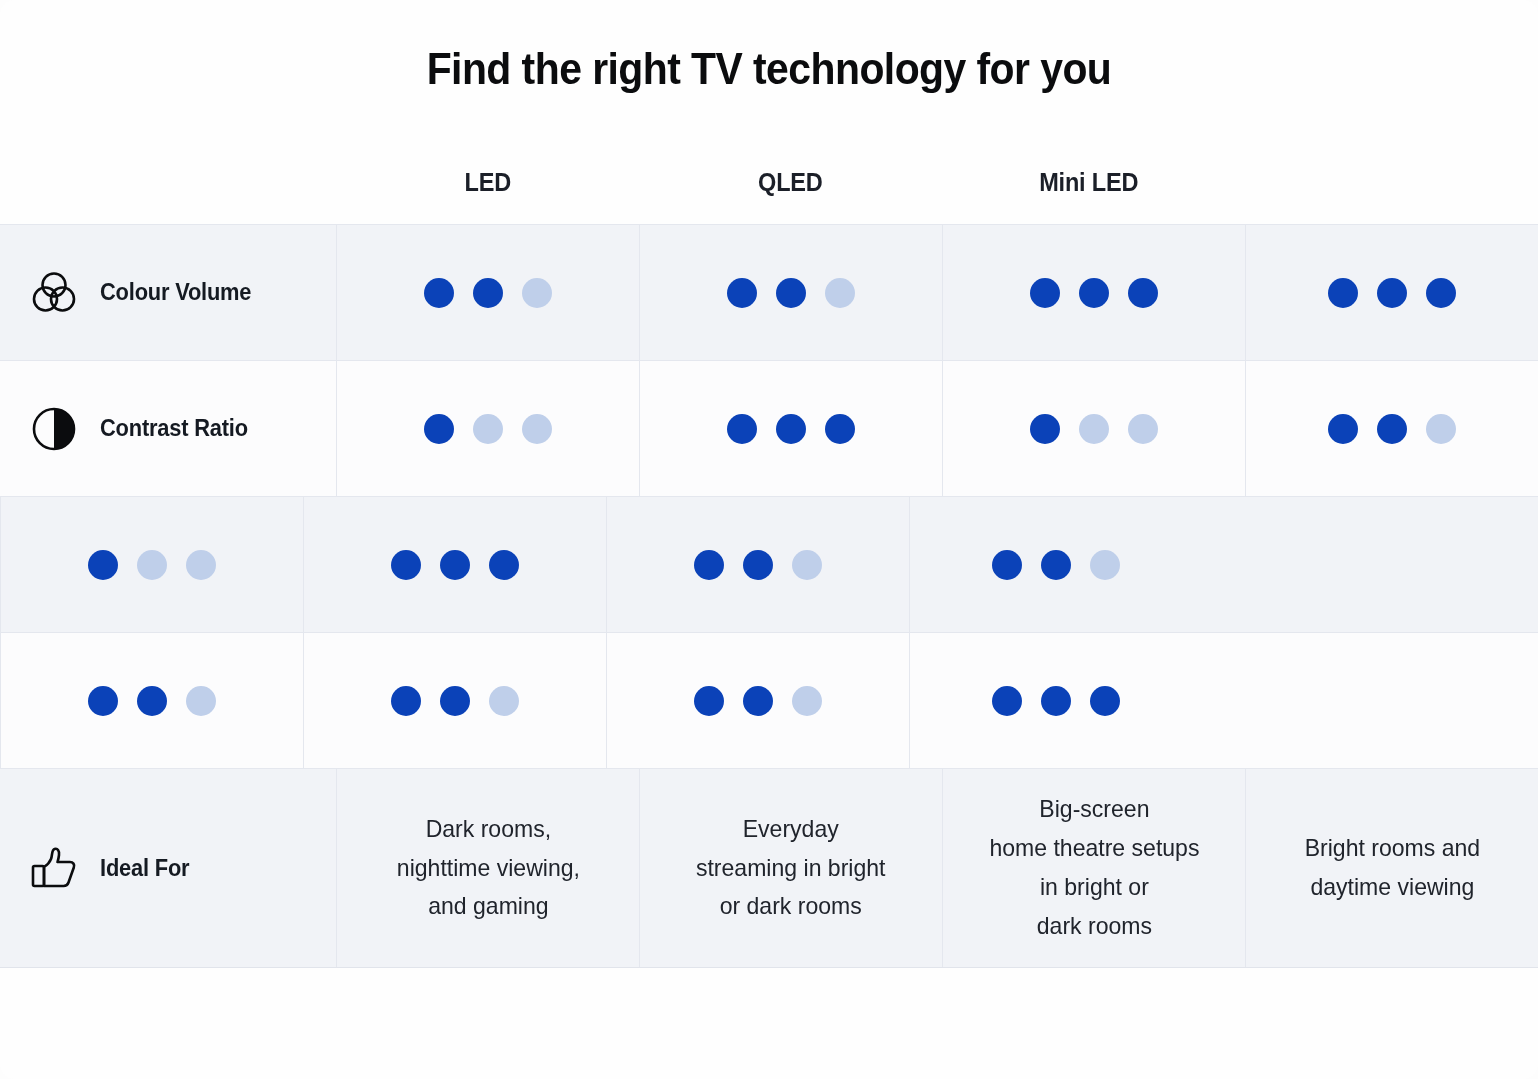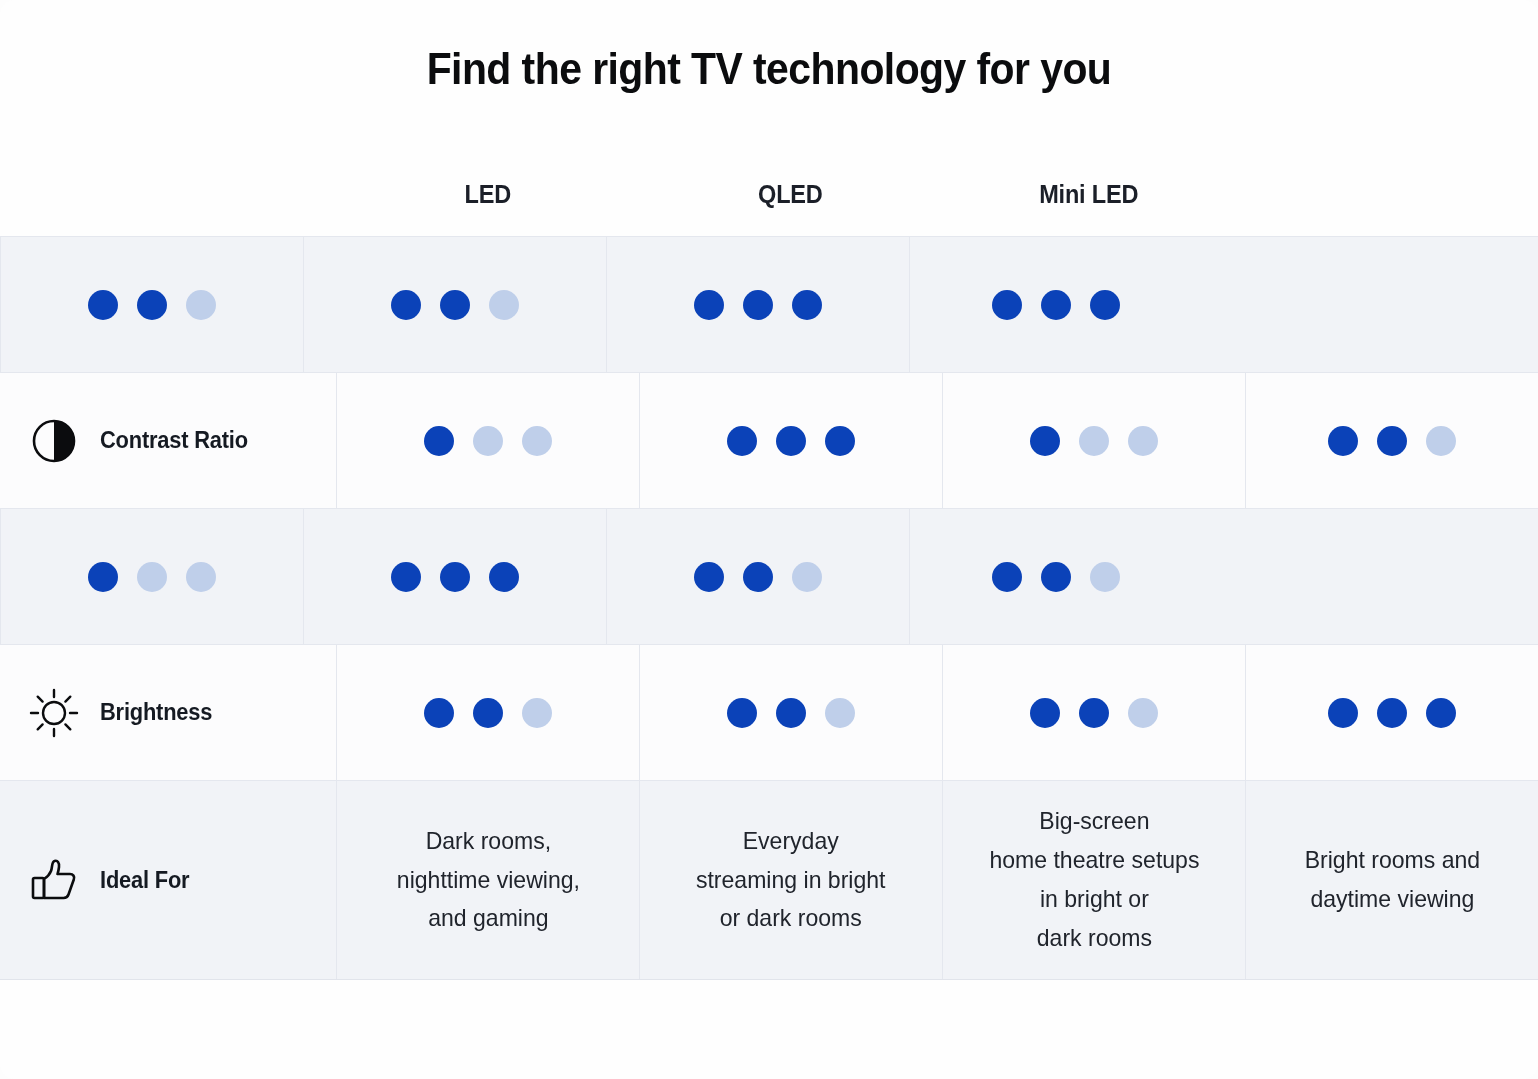--- a/index.html
+++ b/index.html
@@ -34,21 +34,21 @@
     letter-spacing: -0.6px;
     color: #0B0C0E;
     font-family: "Liberation Sans", sans-serif;
     transform: scaleX(0.93);
     transform-origin: center top;
   }
 
   
   .table {
     position: absolute;
-    top: 152px;
+    top: 140px;
     left: 0;
     width: 1400px;
   }
 
   .row {
     display: flex;
     width: 1538px;
     box-sizing: border-box;
   }
 
@@ -163,20 +163,30 @@
       </div>
       <div class="cell-col head">
         <span class="head-cell">QLED</span>
       </div>
       <div class="cell-col head last">
         <span class="head-cell">Mini LED</span>
       </div>
     </div>
 
     <div class="row row-body row-shaded h-rows">
+      <div class="cell-label">
+        <span class="row-icon">
+          <svg width="52" height="52" viewBox="0 0 52 52" fill="none" stroke="#0B0C0E" stroke-width="2.6">
+            <circle cx="26" cy="18" r="11.5"></circle>
+            <circle cx="17.5" cy="32" r="11.5"></circle>
+            <circle cx="34.5" cy="32" r="11.5"></circle>
+          </svg>
+        </span>
+        <span class="row-name">Colour Volume</span>
+      </div>
       <div class="cell-col">
         <div class="dots">
           <span class="dot on" style="background: rgb(11, 66, 184);"></span>
           <span class="dot on" style="background: rgb(11, 66, 184);"></span>
           <span class="dot" style="background: rgb(191, 207, 234);"></span>
         </div>
       </div>
       <div class="cell-col">
         <div class="dots">
           <span class="dot on" style="background: rgb(11, 66, 184);"></span>
@@ -265,36 +275,20 @@
       <div class="cell-col last">
         <div class="dots">
           <span class="dot on" style="background: rgb(11, 66, 184);"></span>
           <span class="dot on" style="background: rgb(11, 66, 184);"></span>
           <span class="dot" style="background: rgb(191, 207, 234);"></span>
         </div>
       </div>
     </div>
 
     <div class="row row-body row-plain h-rows">
-      <div class="cell-label">
-        <span class="row-icon">
-          <svg width="54" height="54" viewBox="0 0 54 54" fill="none" stroke="#0B0C0E" stroke-width="2.4" stroke-linecap="round">
-            <circle cx="27" cy="27" r="11"></circle>
-            <line x1="27" y1="4" x2="27" y2="11"></line>
-            <line x1="27" y1="43" x2="27" y2="50"></line>
-            <line x1="4" y1="27" x2="11" y2="27"></line>
-            <line x1="43" y1="27" x2="50" y2="27"></line>
-            <line x1="10.7" y1="10.7" x2="15.6" y2="15.6"></line>
-            <line x1="38.4" y1="38.4" x2="43.3" y2="43.3"></line>
-            <line x1="10.7" y1="43.3" x2="15.6" y2="38.4"></line>
-            <line x1="38.4" y1="15.6" x2="43.3" y2="10.7"></line>
-          </svg>
-        </span>
-        <span class="row-name">Brightness</span>
-      </div>
       <div class="cell-col">
         <div class="dots">
           <span class="dot on" style="background: rgb(11, 66, 184);"></span>
           <span class="dot on" style="background: rgb(11, 66, 184);"></span>
           <span class="dot" style="background: rgb(191, 207, 234);"></span>
         </div>
       </div>
       <div class="cell-col">
         <div class="dots">
           <span class="dot on" style="background: rgb(11, 66, 184);"></span>

